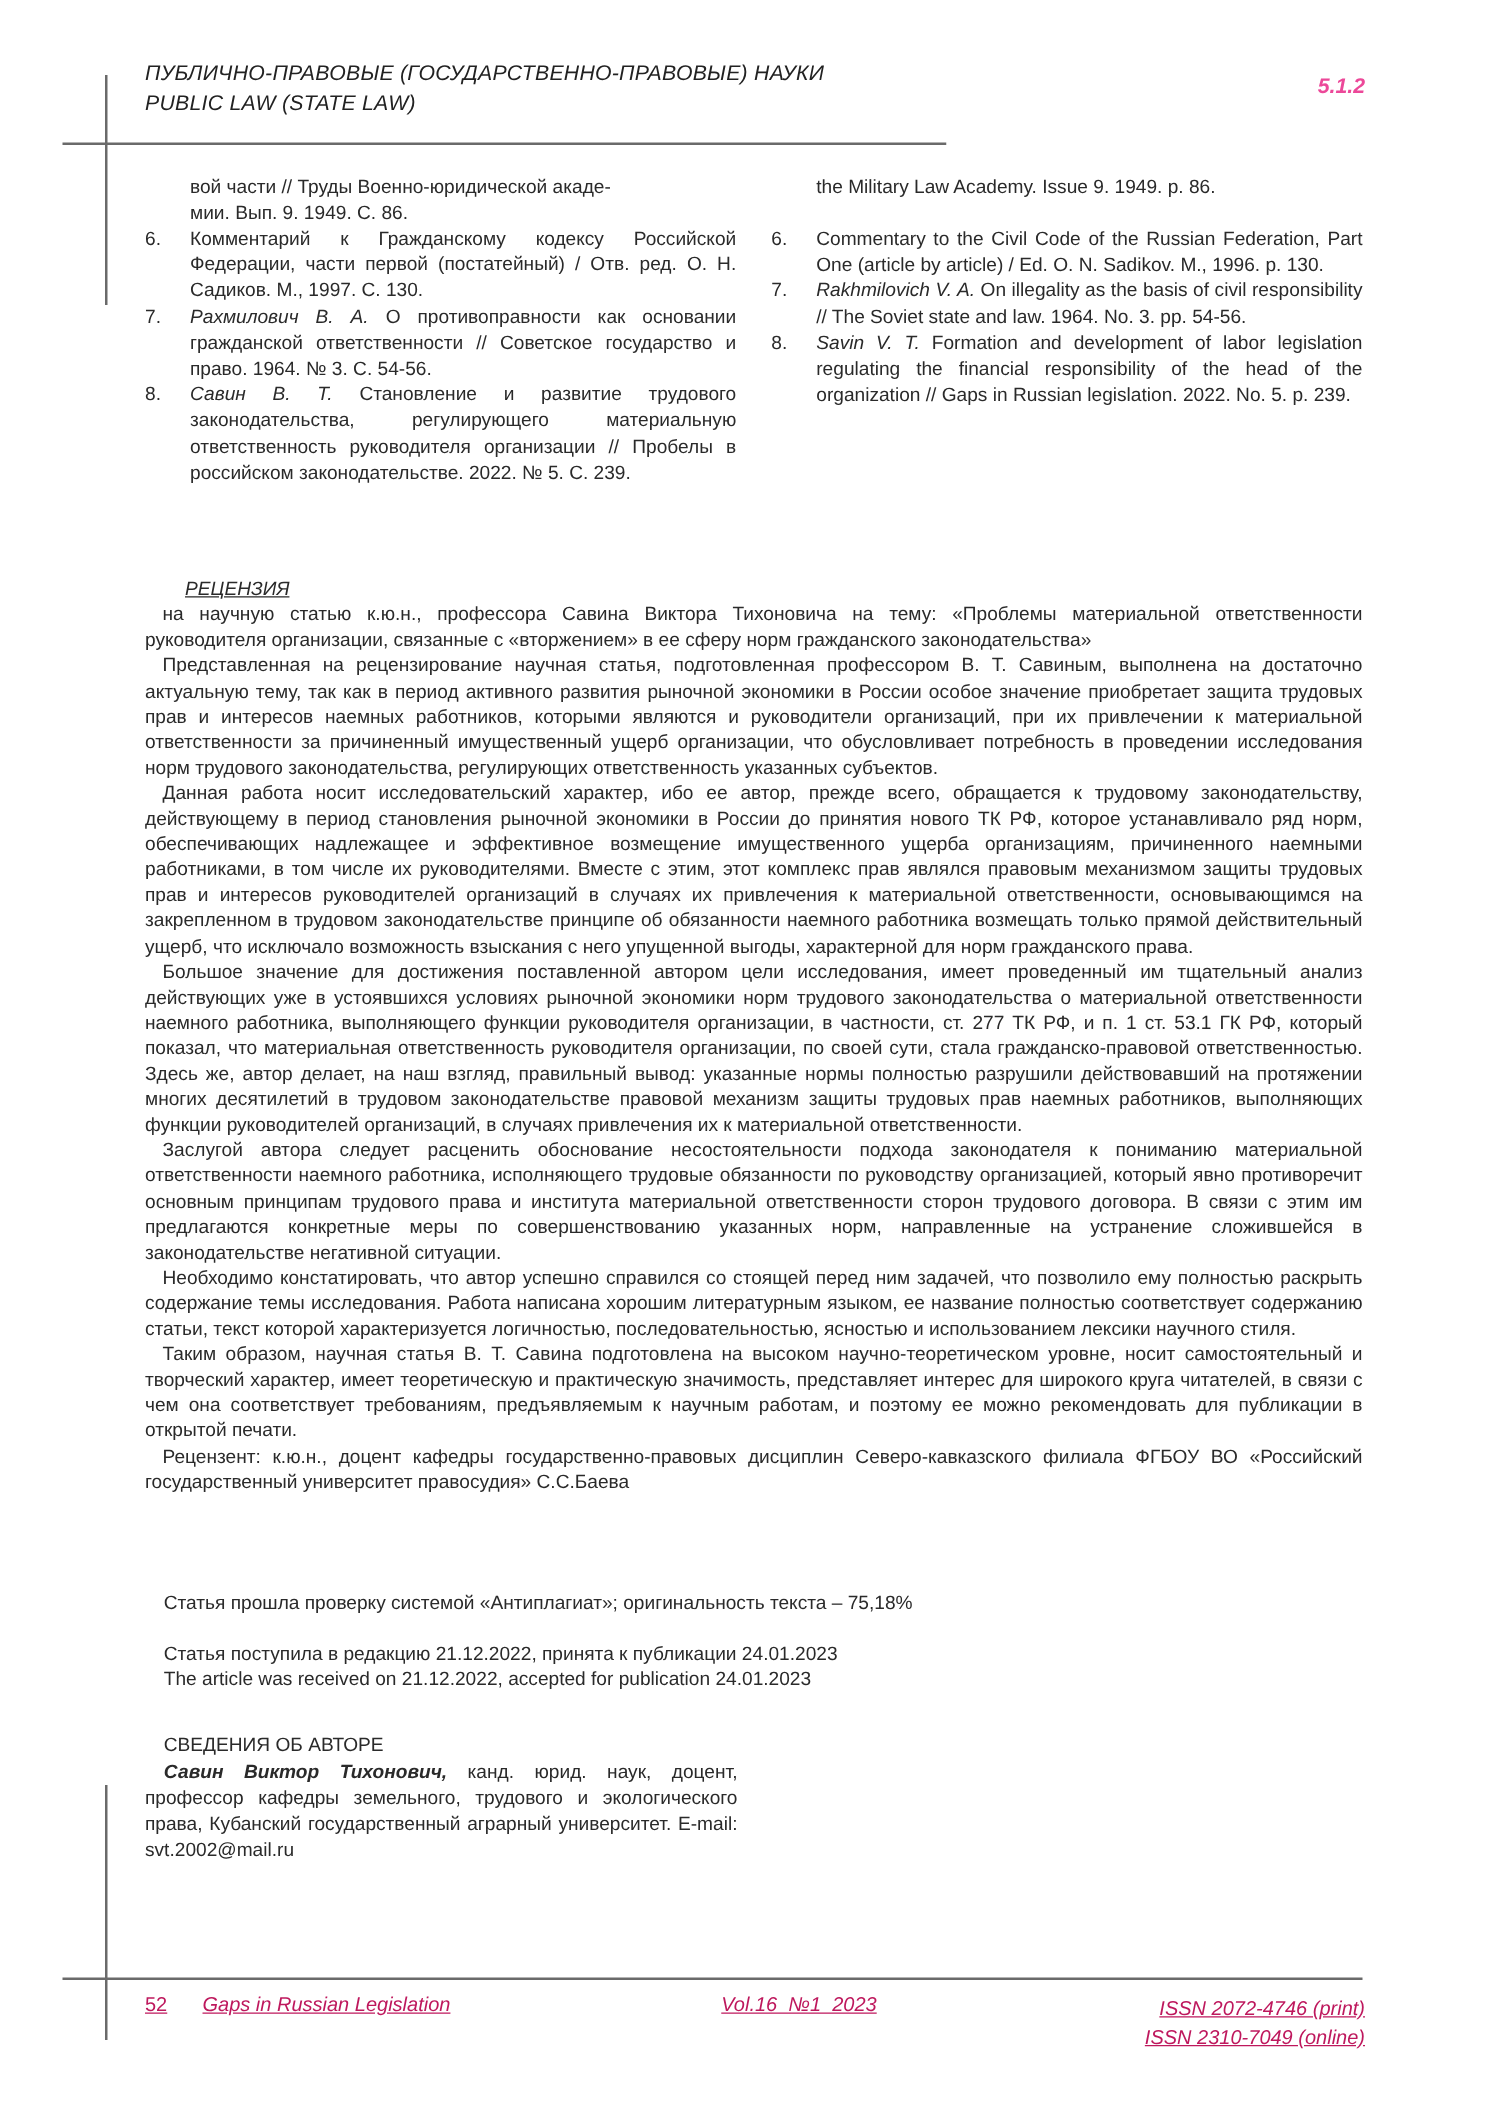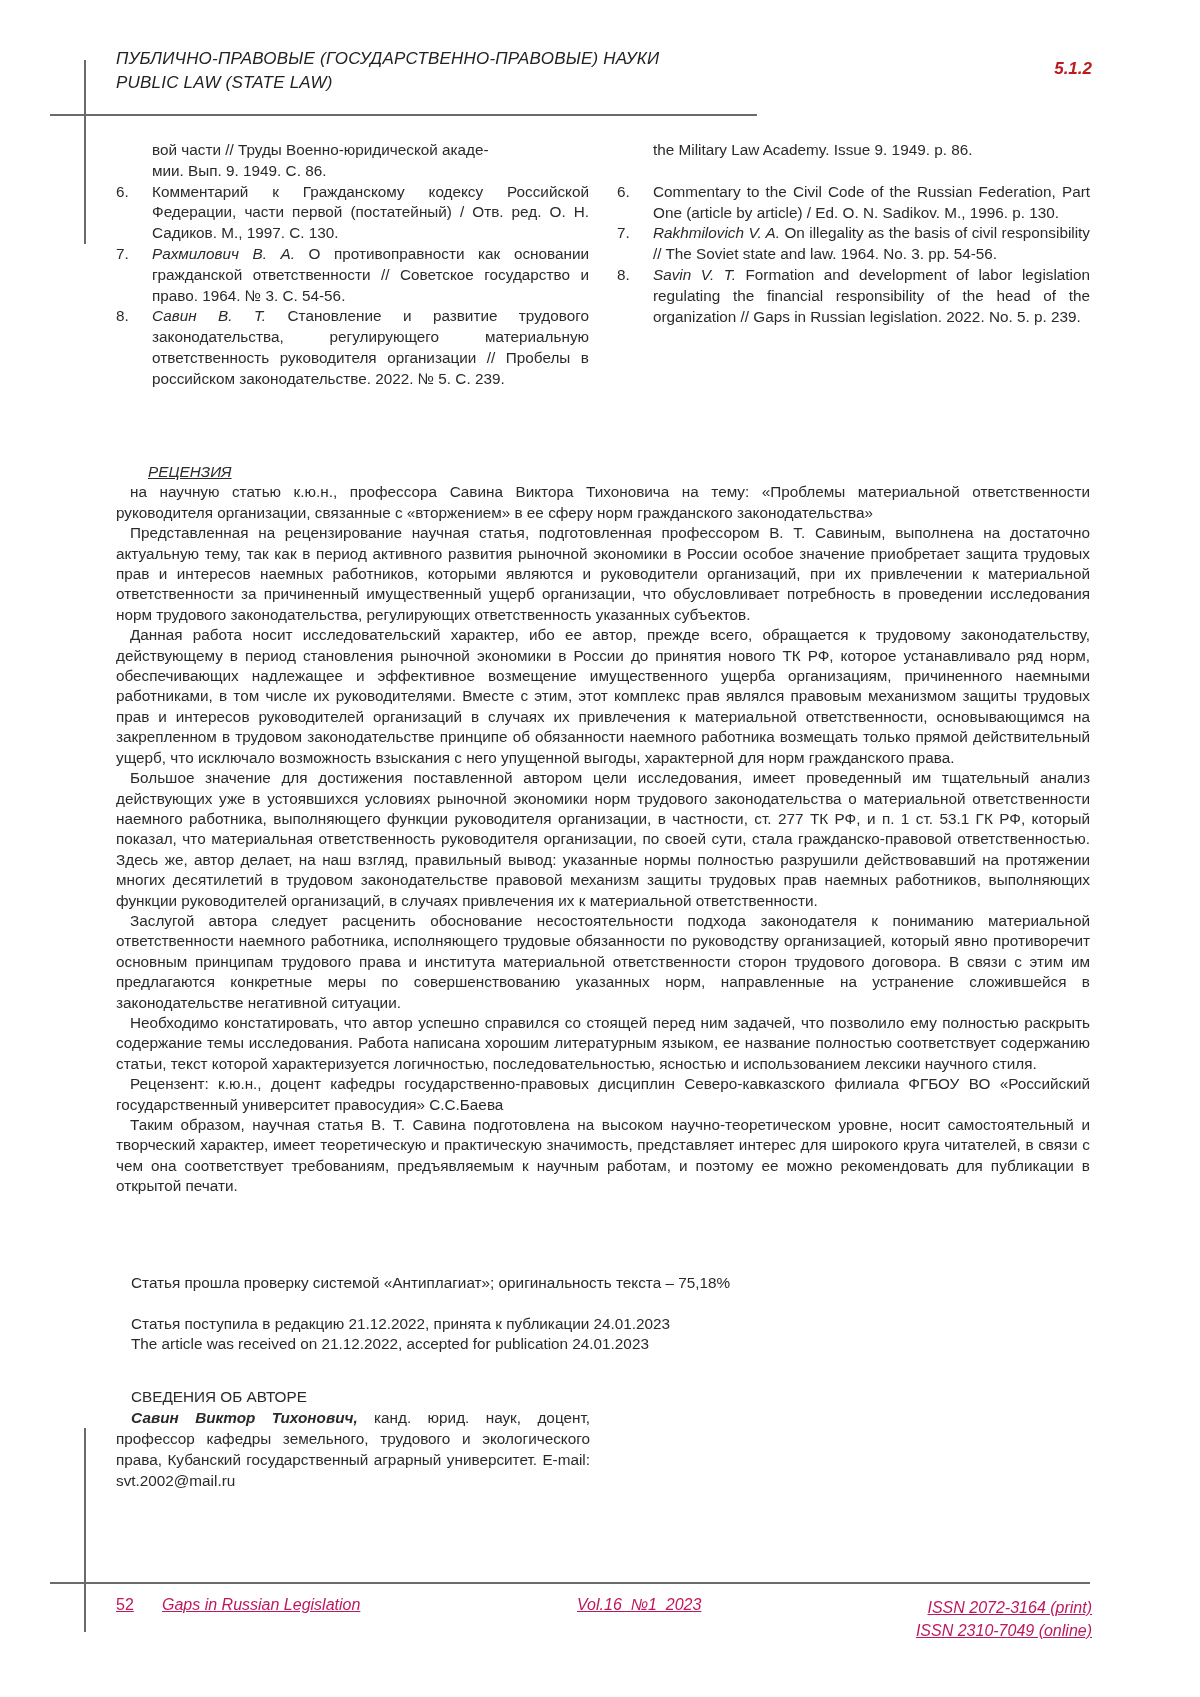--- a/index.html
+++ b/index.html
@@ -3,21 +3,21 @@
 <meta charset="utf-8">
 <style>
   html, body { margin: 0; padding: 0; background: #ffffff; }
   body { width: 1200px; height: 1697px; position: relative; overflow: hidden;
          font-family: "Liberation Sans", "DejaVu Sans", sans-serif; color: #2a2a2a; }
   .line { position: absolute; background: #6a6a6a; }
   .hdr-ru, .hdr-en { position: absolute; left: 116px; font-weight: normal; font-style: italic;
          font-size: 17px; letter-spacing: 0.2px; color: #222; }
   .hdr-ru { top: 49px; }
   .hdr-en { top: 73px; }
-  .hdr-code { position: absolute; right: 108px; top: 59px; font-weight: bold; font-style: italic; font-size: 17px; color:#b91c1c; }
+  .hdr-code { position: absolute; right: 108px; top: 59px; font-weight: bold; font-style: italic; font-size: 17px; color:#ec4899; }
 
   .refs { position: absolute; top: 140px; font-size: 15.3px; line-height: 20.8px; }
   .refs.ru { left: 116px; width: 473px; }
   .refs.en { left: 617px; width: 473px; }
   .ref { display: flex; text-align: justify; }
   .ref .num { width: 36px; flex: 0 0 36px; }
   .ref .body { flex: 1; text-align: justify; }
   .ref .auth { font-style: italic; }
   .cont { padding-left: 36px; text-align: justify; }
   .gap { height: 21px; }
@@ -91,34 +91,34 @@
 </div>
 
 <div class="review">
   <div class="review-title">РЕЦЕНЗИЯ</div>
   <p>на научную статью к.ю.н., профессора Савина Виктора Тихоновича на тему: «Проблемы материальной ответственности руководителя организации, связанные с «вторжением» в ее сферу норм гражданского законодательства»</p>
   <p>Представленная на рецензирование научная статья, подготовленная профессором В. Т. Савиным, выполнена на достаточно актуальную тему, так как в период активного развития рыночной экономики в России особое значение приобретает защита трудовых прав и интересов наемных работников, которыми являются и руководители организаций, при их привлечении к материальной ответственности за причиненный имущественный ущерб организации, что обусловливает потребность в проведении исследования норм трудового законодательства, регулирующих ответственность указанных субъектов.</p>
   <p>Данная работа носит исследовательский характер, ибо ее автор, прежде всего, обращается к трудовому законодательству, действующему в период становления рыночной экономики в России до принятия нового ТК РФ, которое устанавливало ряд норм, обеспечивающих надлежащее и эффективное возмещение имущественного ущерба организациям, причиненного наемными работниками, в том числе их руководителями. Вместе с этим, этот комплекс прав являлся правовым механизмом защиты трудовых прав и интересов руководителей организаций в случаях их привлечения к материальной ответственности, основывающимся на закрепленном в трудовом законодательстве принципе об обязанности наемного работника возмещать только прямой действительный ущерб, что исключало возможность взыскания с него упущенной выгоды, характерной для норм гражданского права.</p>
   <p>Большое значение для достижения поставленной автором цели исследования, имеет проведенный им тщательный анализ действующих уже в устоявшихся условиях рыночной экономики норм трудового законодательства о материальной ответственности наемного работника, выполняющего функции руководителя организации, в частности, ст. 277 ТК РФ, и п. 1 ст. 53.1 ГК РФ, который показал, что материальная ответственность руководителя организации, по своей сути, стала гражданско-правовой ответственностью. Здесь же, автор делает, на наш взгляд, правильный вывод: указанные нормы полностью разрушили действовавший на протяжении многих десятилетий в трудовом законодательстве правовой механизм защиты трудовых прав наемных работников, выполняющих функции руководителей организаций, в случаях привлечения их к материальной ответственности.</p>
   <p>Заслугой автора следует расценить обоснование несостоятельности подхода законодателя к пониманию материальной ответственности наемного работника, исполняющего трудовые обязанности по руководству организацией, который явно противоречит основным принципам трудового права и института материальной ответственности сторон трудового договора. В связи с этим им предлагаются конкретные меры по совершенствованию указанных норм, направленные на устранение сложившейся в законодательстве негативной ситуации.</p>
   <p>Необходимо констатировать, что автор успешно справился со стоящей перед ним задачей, что позволило ему полностью раскрыть содержание темы исследования. Работа написана хорошим литературным языком, ее название полностью соответствует содержанию статьи, текст которой характеризуется логичностью, последовательностью, ясностью и использованием лексики научного стиля.</p>
+  <p>Таким образом, научная статья В. Т. Савина подготовлена на высоком научно-теоретическом уровне, носит самостоятельный и творческий характер, имеет теоретическую и практическую значимость, представляет интерес для широкого круга читателей, в связи с чем она соответствует требованиям, предъявляемым к научным работам, и поэтому ее можно рекомендовать для публикации в открытой печати.</p>
   <p>Рецензент: к.ю.н., доцент кафедры государственно-правовых дисциплин Северо-кавказского филиала ФГБОУ ВО «Российский государственный университет правосудия» С.С.Баева</p>
-  <p>Таким образом, научная статья В. Т. Савина подготовлена на высоком научно-теоретическом уровне, носит самостоятельный и творческий характер, имеет теоретическую и практическую значимость, представляет интерес для широкого круга читателей, в связи с чем она соответствует требованиям, предъявляемым к научным работам, и поэтому ее можно рекомендовать для публикации в открытой печати.</p>
 </div>
 
 <div class="meta" style="top:1273px;">Статья прошла проверку системой «Антиплагиат»; оригинальность текста – 75,18%</div>
 <div class="meta" style="top:1314px;">Статья поступила в редакцию 21.12.2022, принята к публикации 24.01.2023</div>
 <div class="meta" style="top:1334px;">The article was received on 21.12.2022, accepted for publication 24.01.2023</div>
 
 <div class="about ru">
   <div class="h">СВЕДЕНИЯ ОБ АВТОРЕ</div>
   <div class="t"><b>Савин Виктор Тихонович,</b><span> канд. юрид. наук, доцент, профессор кафедры земельного, трудового и экологического права, Кубанский государственный аграрный университет. E-mail: svt.2002@mail.ru</span></div>
 </div>
 <div class="about en">
 </div>
 
 <div class="footer f-page">52</div>
 <div class="footer f-journal">Gaps in Russian Legislation</div>
 <div class="footer f-vol" style="white-space:pre;">Vol.16  №1  2023</div>
 <div class="footer f-issn">
-  <div>ISSN 2072-3164 (print)</div>
+  <div>ISSN 2072-4746 (print)</div>
   <div>ISSN 2310-7049 (online)</div>
 </div>
 
 </body></html>

